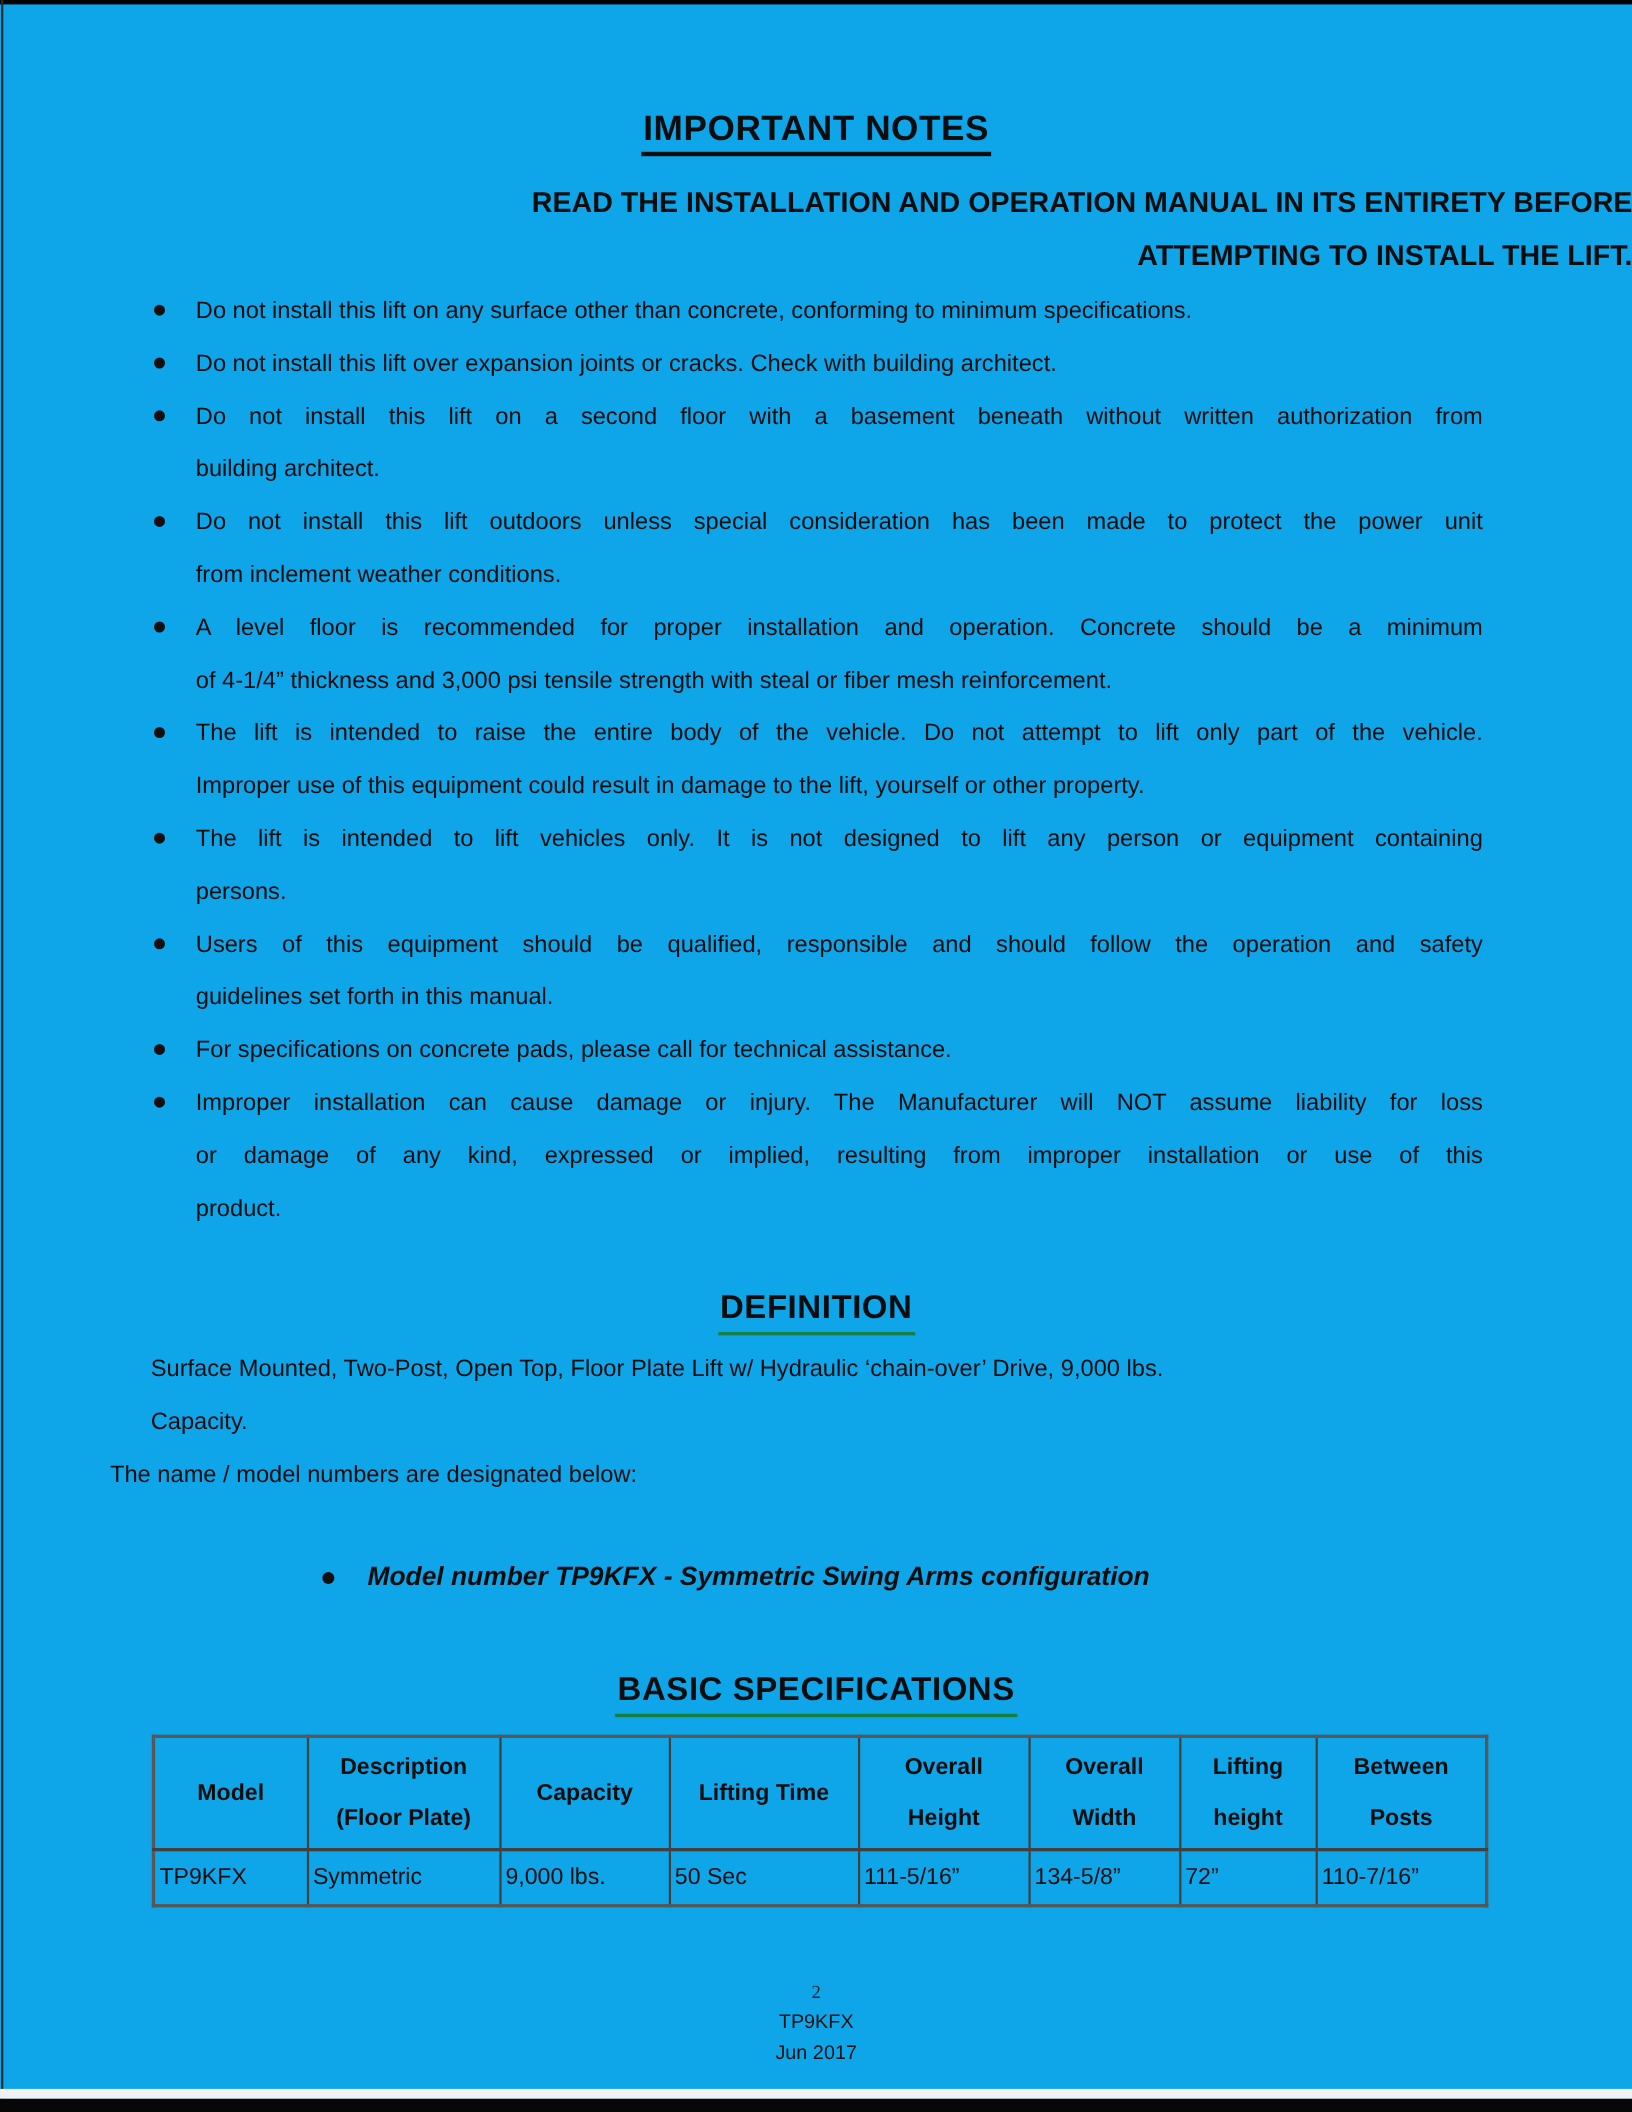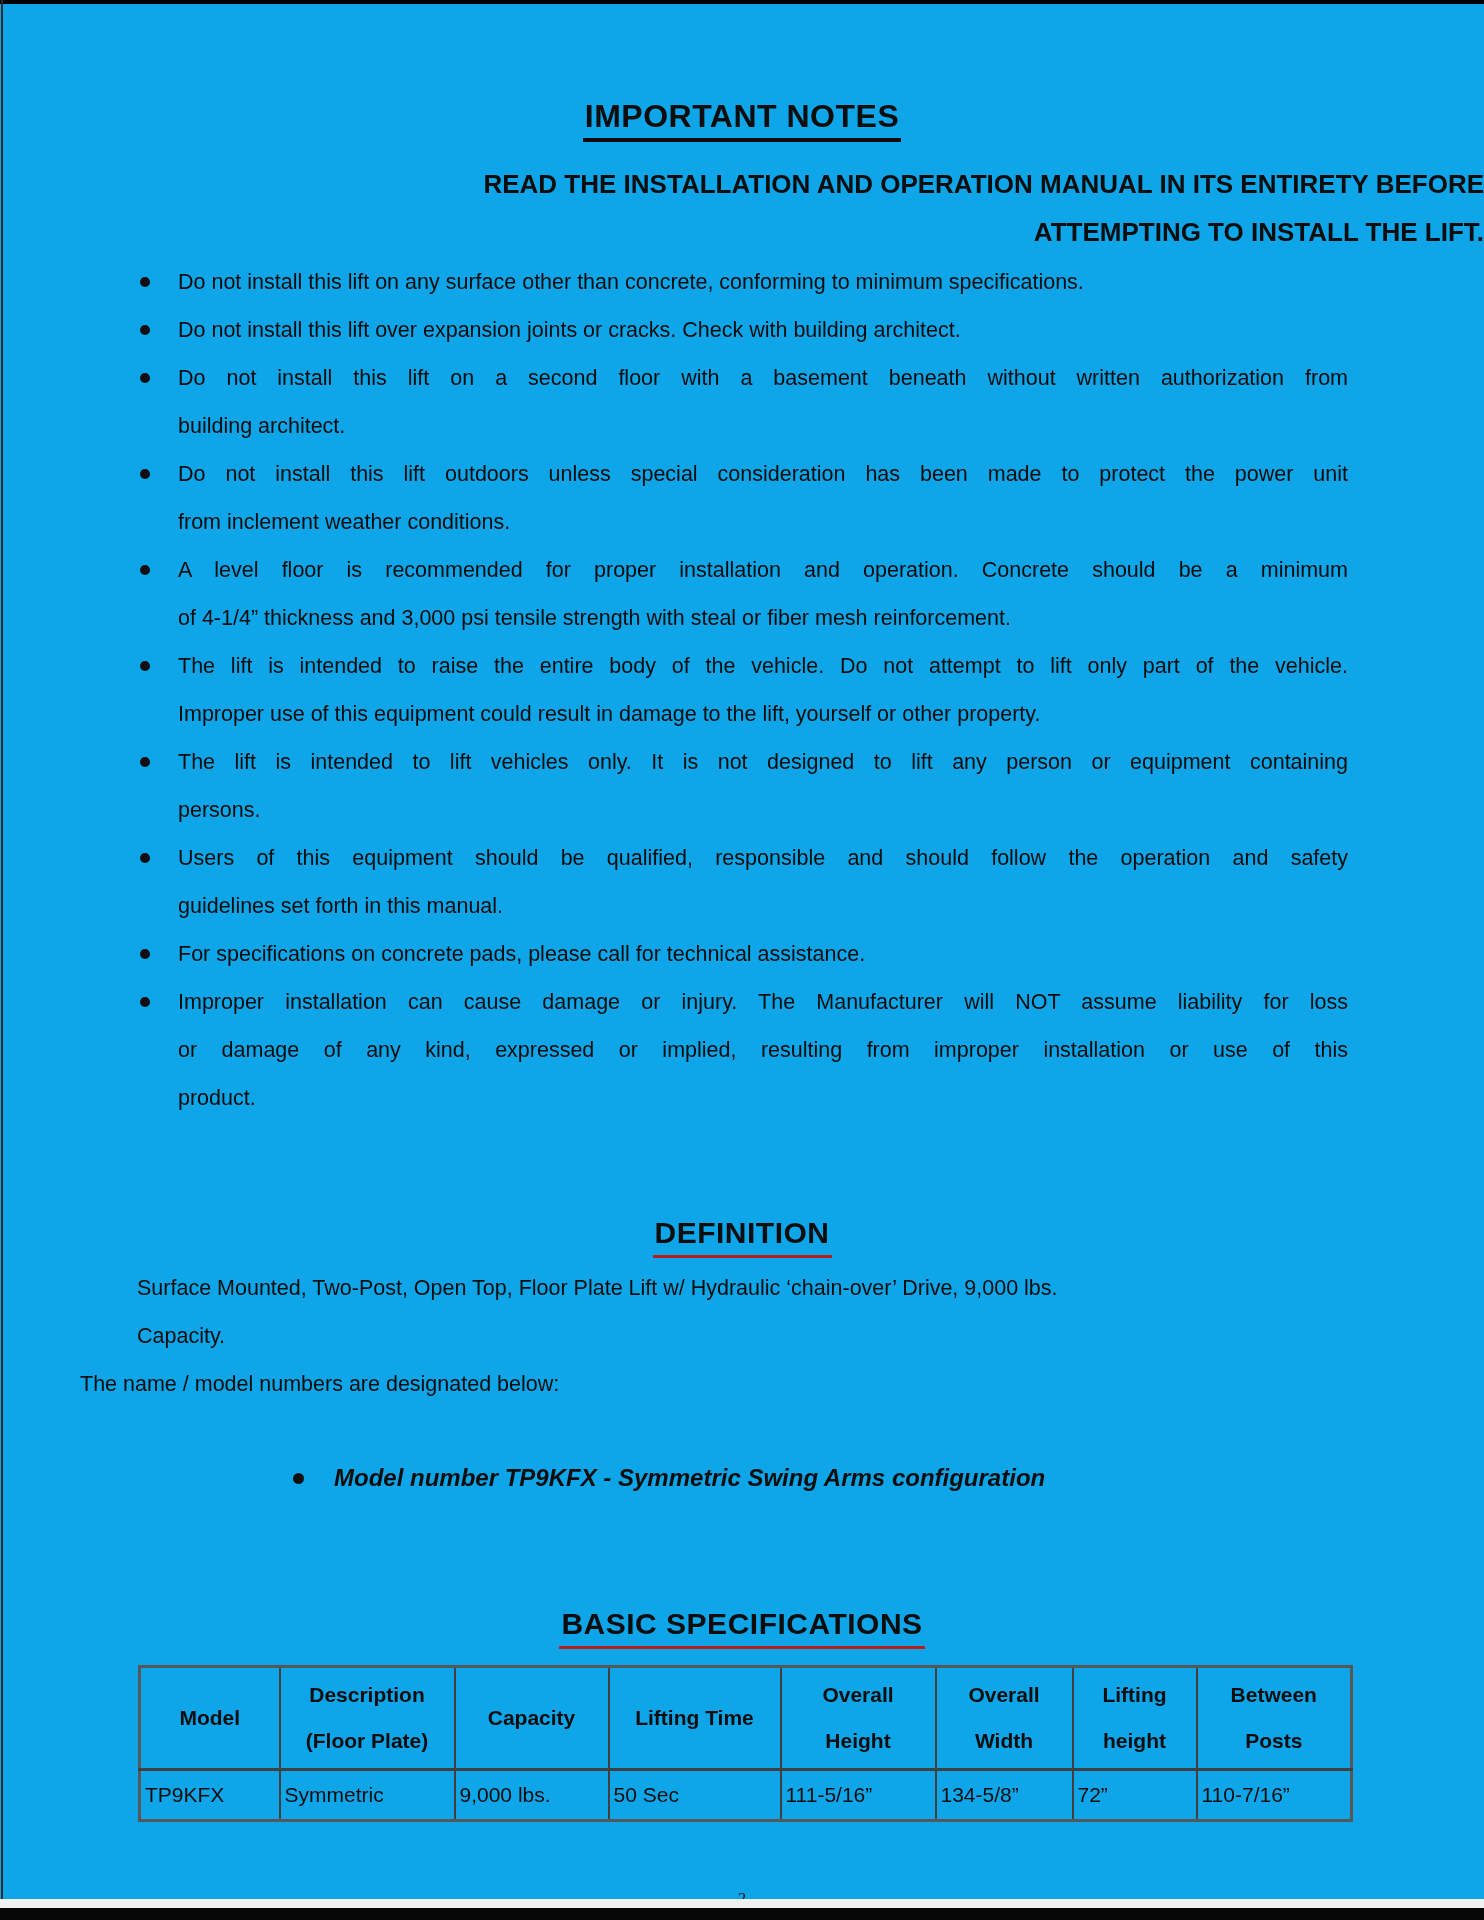--- a/index.html
+++ b/index.html
@@ -26,25 +26,25 @@
   .bullets { margin:2px 0 0 178px; width:1170px; }
   .bullet { position:relative; }
   .bullet .dot {
     position:absolute; left:-38px; top:19px; width:10px; height:10px;
     border-radius:50%; background:#101010;
   }
   .tline { line-height:48px; font-size:21.5px; white-space:normal; }
   .tline.just { text-align:justify; text-align-last:justify; }
 
   h2.section { margin:47px 0 0 0; text-align:center; font-size:30px; line-height:40px; font-weight:bold; letter-spacing:.5px; }
-  h2.section span { display:inline-block; border-bottom:3px solid #b91c1c; padding:0 2px 2px 2px;margin-top:44px; }
+  h2.section span { display:inline-block; border-bottom:3px solid #15803d; padding:0 2px 2px 2px; }
   h2.section.specs { margin-top:58px; }
 
   .defpara { margin:6px 0 0 137px; width:1211px; }
-  .nameline { margin-left:80px; line-height:48px; font-size:21.5px; }
+  .nameline { margin-left:100px; line-height:48px; font-size:21.5px; }
 
   .modelrow { position:relative; margin:46px 0 0 293px; padding-left:41px; width:1000px;
               font-weight:bold; font-style:italic; font-size:24px; line-height:48px; }
   .modelrow .dot { position:absolute; left:0; top:19px; width:11px; height:11px; border-radius:50%; background:#101010; }
 
   table.specs-table {
     margin:16px 0 0 138px; width:1212px; table-layout:fixed;
     border-collapse:collapse; border:3px solid #575757;
   }
   table.specs-table th, table.specs-table td {

